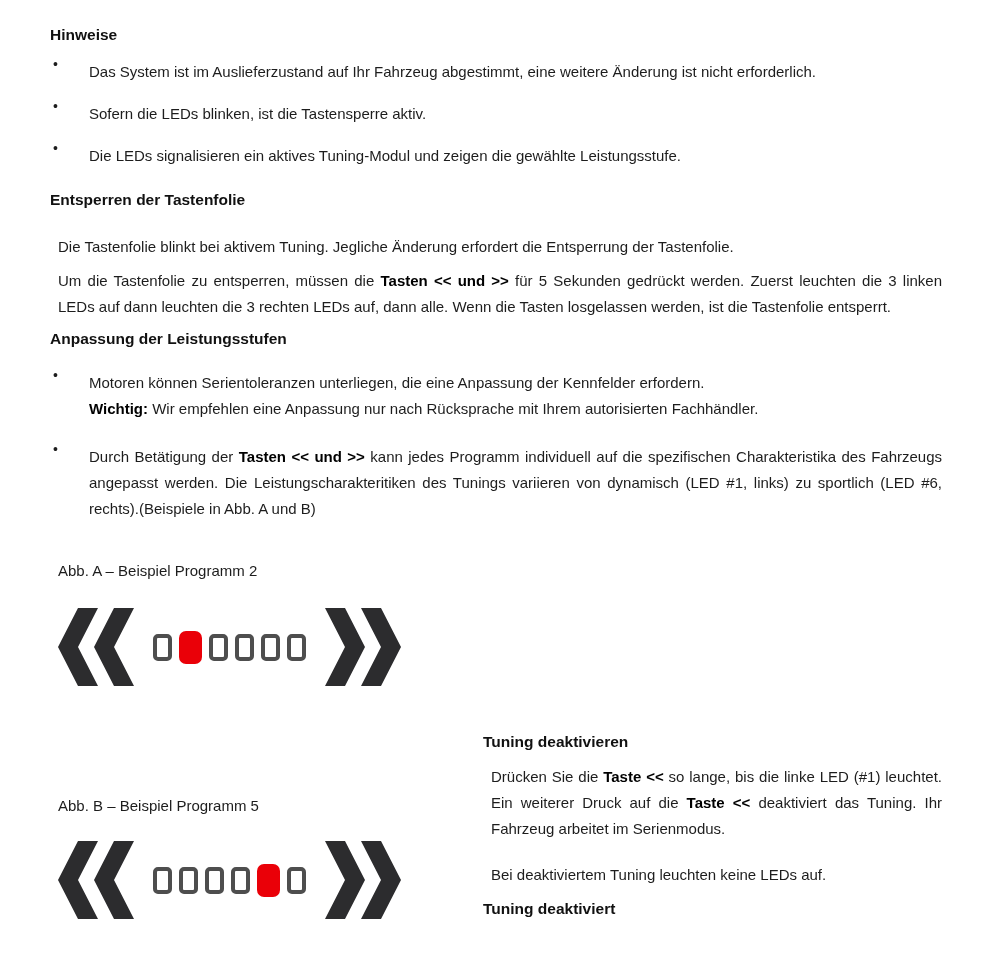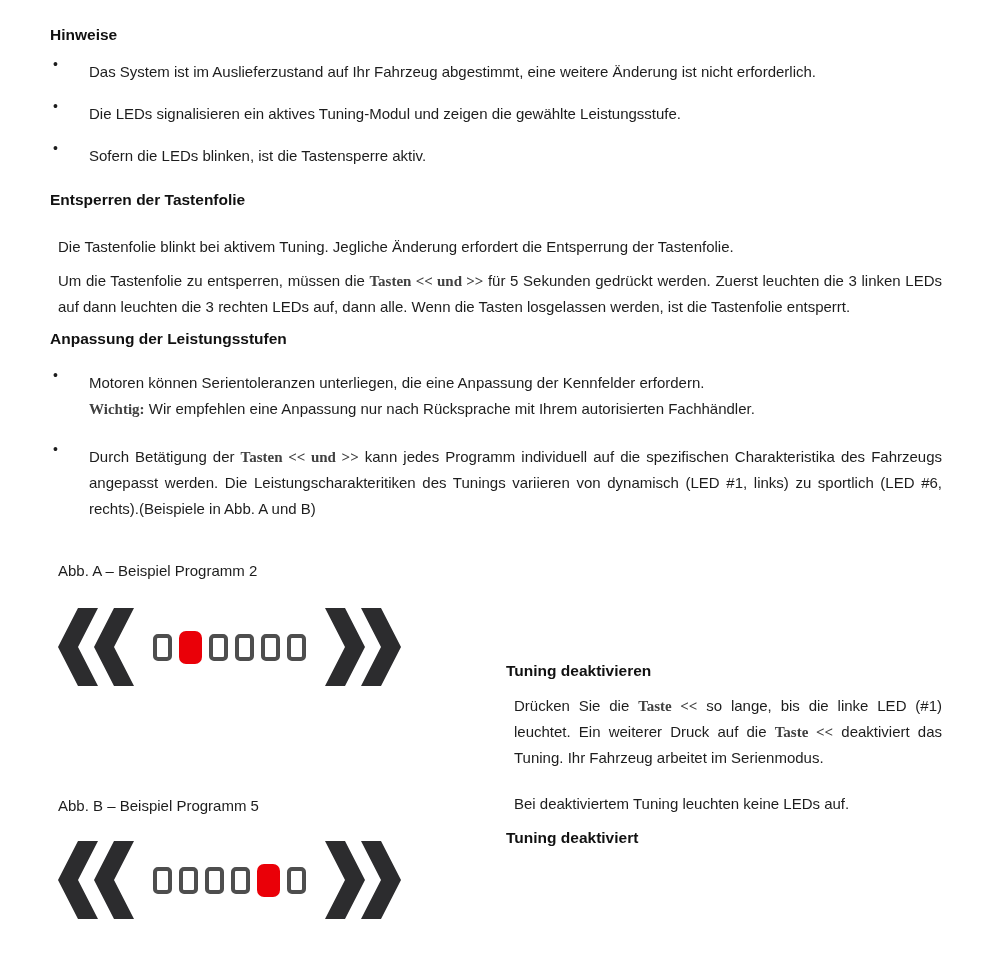--- a/index.html
+++ b/index.html
@@ -12,35 +12,35 @@
     background: #ffffff;
     font-family: "Liberation Sans", sans-serif;
     font-size: 15px;
     line-height: 26px;
     color: #1d1d1d;
     overflow: hidden;
   }
   h2, h3 { font-size: 15.5px; line-height: 21px; margin: 0; color: #111; font-weight: bold; }
   p { margin: 8px; }
   .justify { text-align: justify; }
-  strong { font-weight: bold; color: #404040; font-family: Liberation Serif, serif; }
+  strong { font-weight: bold; color: #000000; }
 
   .bullets { margin-top: 6px; }
   .bullet-row { display: flex; }
   .bullet-row .marker { flex: 0 0 28px; padding-left: 3px; }
   .bullet-row .marker::before { content: "\2022"; font-size: 14px; }
   .bullet-row p { flex: 1; }
 
   .h-entsperren { margin-top: 12px; }
   .para-block { margin-top: 24px; }
   .h-anpassung { margin-top: 6px; }
   .bullets-2 { margin-top: 13px; }
   .bullet-gap { margin-top: 6px; }
 
-  .columns { display: flex; align-items: center; gap: 23px; }
+  .columns { display: flex; align-items: flex-end; }
   .col-left { width: 433px; flex: 0 0 433px; }
   .col-right { flex: 1; }
 
   .fig-label-a { margin-top: 28px; }
   .fig-label-b { margin-top: 107px; }
   .figure { display: flex; align-items: center; margin-left: 8px; }
   .fig-a { margin-top: 24px; }
   .fig-b { margin-top: 22px; }
   .figure svg { display: block; }
   .figure svg polygon { fill: #2c2c2e; }
@@ -73,25 +73,25 @@
 
   <h2>Hinweise</h2>
 
   <div class="bullets">
     <div class="bullet-row">
       <span class="marker"></span>
       <p class="justify">Das System ist im Auslieferzustand auf Ihr Fahrzeug abgestimmt, eine weitere Änderung ist nicht erforderlich.</p>
     </div>
     <div class="bullet-row">
       <span class="marker"></span>
-      <p>Die LEDs signalisieren ein aktives Tuning-Modul und zeigen die gewählte Leistungsstufe.</p>
+      <p>Sofern die LEDs blinken, ist die Tastensperre aktiv.</p>
     </div>
     <div class="bullet-row">
       <span class="marker"></span>
-      <p>Sofern die LEDs blinken, ist die Tastensperre aktiv.</p>
+      <p>Die LEDs signalisieren ein aktives Tuning-Modul und zeigen die gewählte Leistungsstufe.</p>
     </div>
   </div>
 
   <h2 class="h-entsperren">Entsperren der Tastenfolie</h2>
 
   <div class="para-block">
     <p>Die Tastenfolie blinkt bei aktivem Tuning. Jegliche Änderung erfordert die Entsperrung der Tastenfolie.</p>
     <p class="justify"><span>Um die Tastenfolie zu entsperren, müssen die </span><strong>Tasten &lt;&lt; und &gt;&gt;</strong><span> für 5 Sekunden gedrückt werden. Zuerst leuchten die 3 linken LEDs auf dann leuchten die 3 rechten LEDs auf, dann alle. Wenn die Tasten losgelassen werden, ist die Tastenfolie entsperrt.</span></p>
   </div>
 

